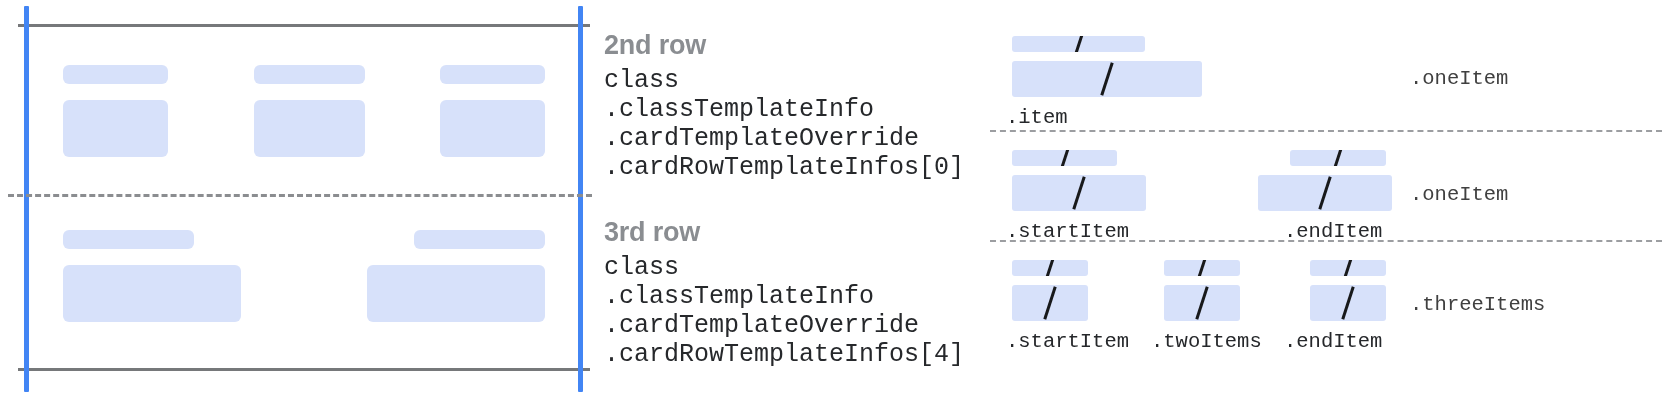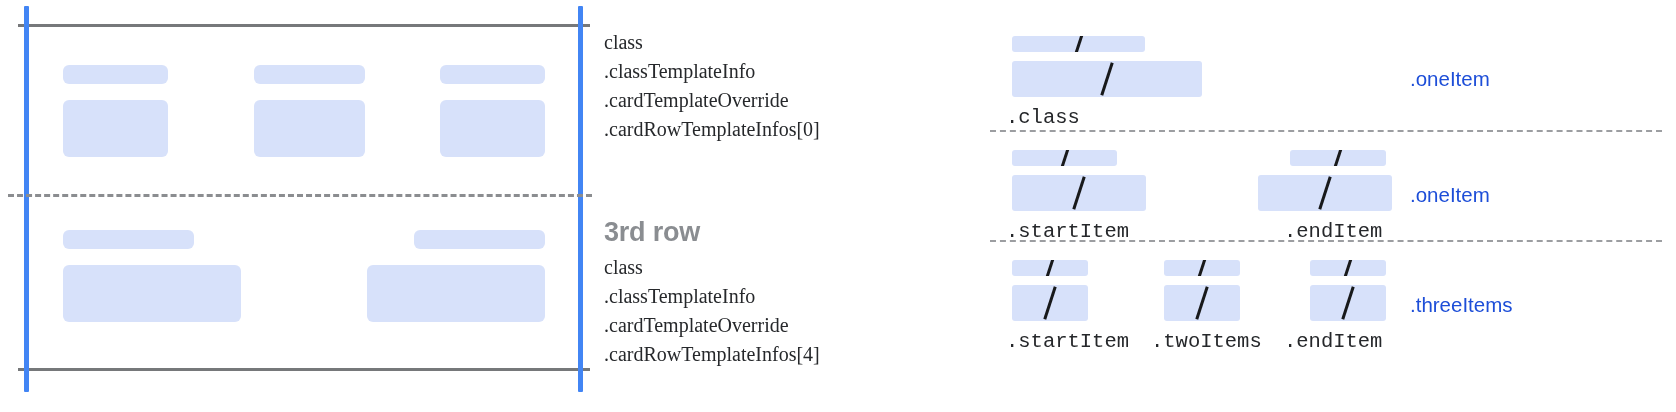--- a/index.html
+++ b/index.html
@@ -80,22 +80,22 @@
     font-family: "Liberation Sans", sans-serif;
     font-size: 27px;
     font-weight: bold;
     color: #8a8d91;
     letter-spacing: -0.2px;
     line-height: 34px;
     margin: 0 0 4px 0;
     white-space: pre;
   }
   .ann-line {
-    font-family: Liberation Serif, serif;
-    font-size: 20px;
+    font-family: Liberation Mono, monospace;
+    font-size: 25px;
     color: #26282b;
     line-height: 29px;
     white-space: pre;
   }
 
   
   .panel-right {
     position: absolute;
     left: 984px;
     top: 0;
@@ -142,23 +142,23 @@
   .slot-label {
     position: absolute;
     font-family: "Liberation Mono", monospace;
     font-size: 20.5px;
     color: #26282b;
     line-height: 26px;
     white-space: pre;
   }
   .variant-label {
     position: absolute;
-    font-family: Liberation Sans, sans-serif;
+    font-family: Liberation Mono, monospace;
     font-size: 20.5px;
-    color: #1d4ed8;
+    color: #404040;
     white-space: pre;
   }
 </style>
 </head>
 <body>
 
 <div id="stage">
 
   <div class="panel-left">
 
@@ -182,20 +182,21 @@
     <div class="swatch" style="left:63px; top:230px; width:131px; height:19px;"></div>
     <div class="swatch" style="left:63px; top:265px; width:178px; height:57px;"></div>
 
     <div class="swatch" style="left:414px; top:230px; width:131px; height:19px;"></div>
     <div class="swatch" style="left:367px; top:265px; width:178px; height:57px;"></div>
   </div>
 
   <div class="panel-mid">
 
     <div class="ann-block first">
+      <div class="ann-title">2nd row</div>
       <div class="ann-line">class</div>
       <div class="ann-line">.classTemplateInfo</div>
       <div class="ann-line">.cardTemplateOverride</div>
       <div class="ann-line">.cardRowTemplateInfos[0]</div>
     </div>
 
     <div class="ann-block second">
       <div class="ann-title">3rd row</div>
       <div class="ann-line">class</div>
       <div class="ann-line">.classTemplateInfo</div>
@@ -209,21 +210,21 @@
     <div class="variant-sep sep1"></div>
     <div class="variant-sep sep2"></div>
 
     <div class="variant v1">
       <div class="slot-top" style="left:28px; top:14px; width:133px; height:16px;">
         <span class="slash"></span>
       </div>
       <div class="slot-main" style="left:28px; top:39px; width:190px; height:36px;">
         <span class="slash"></span>
       </div>
-      <div class="slot-label" style="left:22px; top:83px;">.class</div>
+      <div class="slot-label" style="left:22px; top:83px;">.item</div>
       <div class="variant-label" style="left:426px; top:45px;">.oneItem</div>
     </div>
 
     <div class="variant v2">
       <div class="slot-top" style="left:28px; top:12px; width:105px; height:16px;">
         <span class="slash"></span>
       </div>
       <div class="slot-main" style="left:28px; top:37px; width:134px; height:36px;">
         <span class="slash"></span>
       </div>

